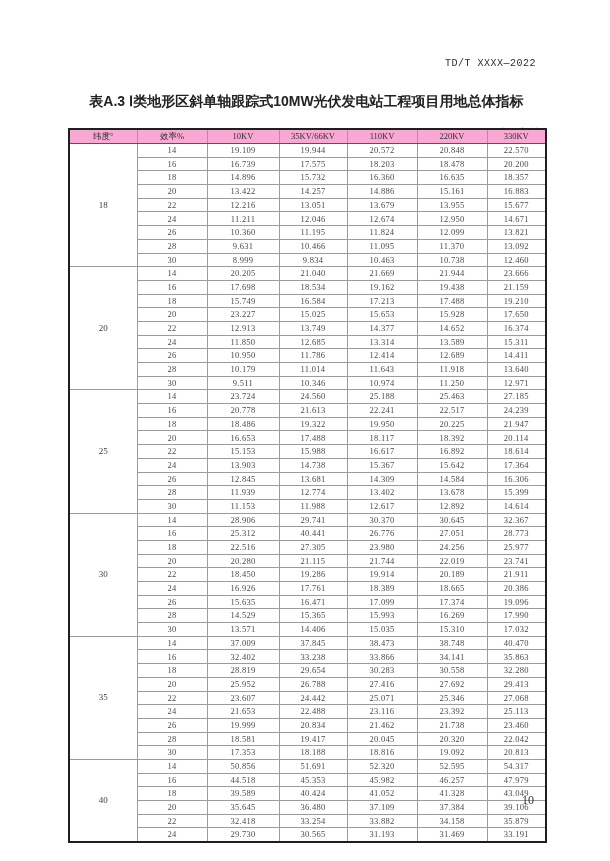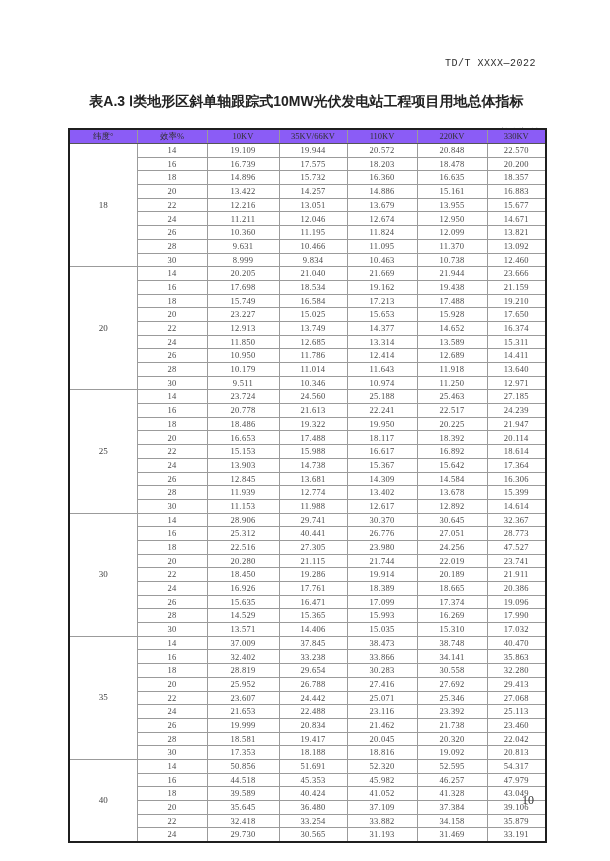--- a/index.html
+++ b/index.html
@@ -60,21 +60,21 @@
     text-align: center;
     vertical-align: middle;
     font-size: 8.5px;
     line-height: 1;
     padding: 0;
     height: 12.7px;
     overflow: hidden;
     white-space: nowrap;
   }
   .indicator-table th {
-    background: #8b5cf6;
+    background: #f9a8d4;
     font-weight: normal;
     color: #2f2f2f;
     height: 13px;
     border-bottom: 1px solid #555555;
     font-size: 8.5px;
   }
   .indicator-table td {
     color: #4a4a4a;
     letter-spacing: 0.3px;
   }
@@ -357,21 +357,21 @@
         <td>26.776</td>
         <td>27.051</td>
         <td>28.773</td>
       </tr>
       <tr>
         <td>18</td>
         <td>22.516</td>
         <td>27.305</td>
         <td>23.980</td>
         <td>24.256</td>
-        <td>47.527</td>
+        <td>25.977</td>
       </tr>
       <tr>
         <td>20</td>
         <td>20.280</td>
         <td>21.115</td>
         <td>21.744</td>
         <td>22.019</td>
         <td>23.741</td>
       </tr>
       <tr>

